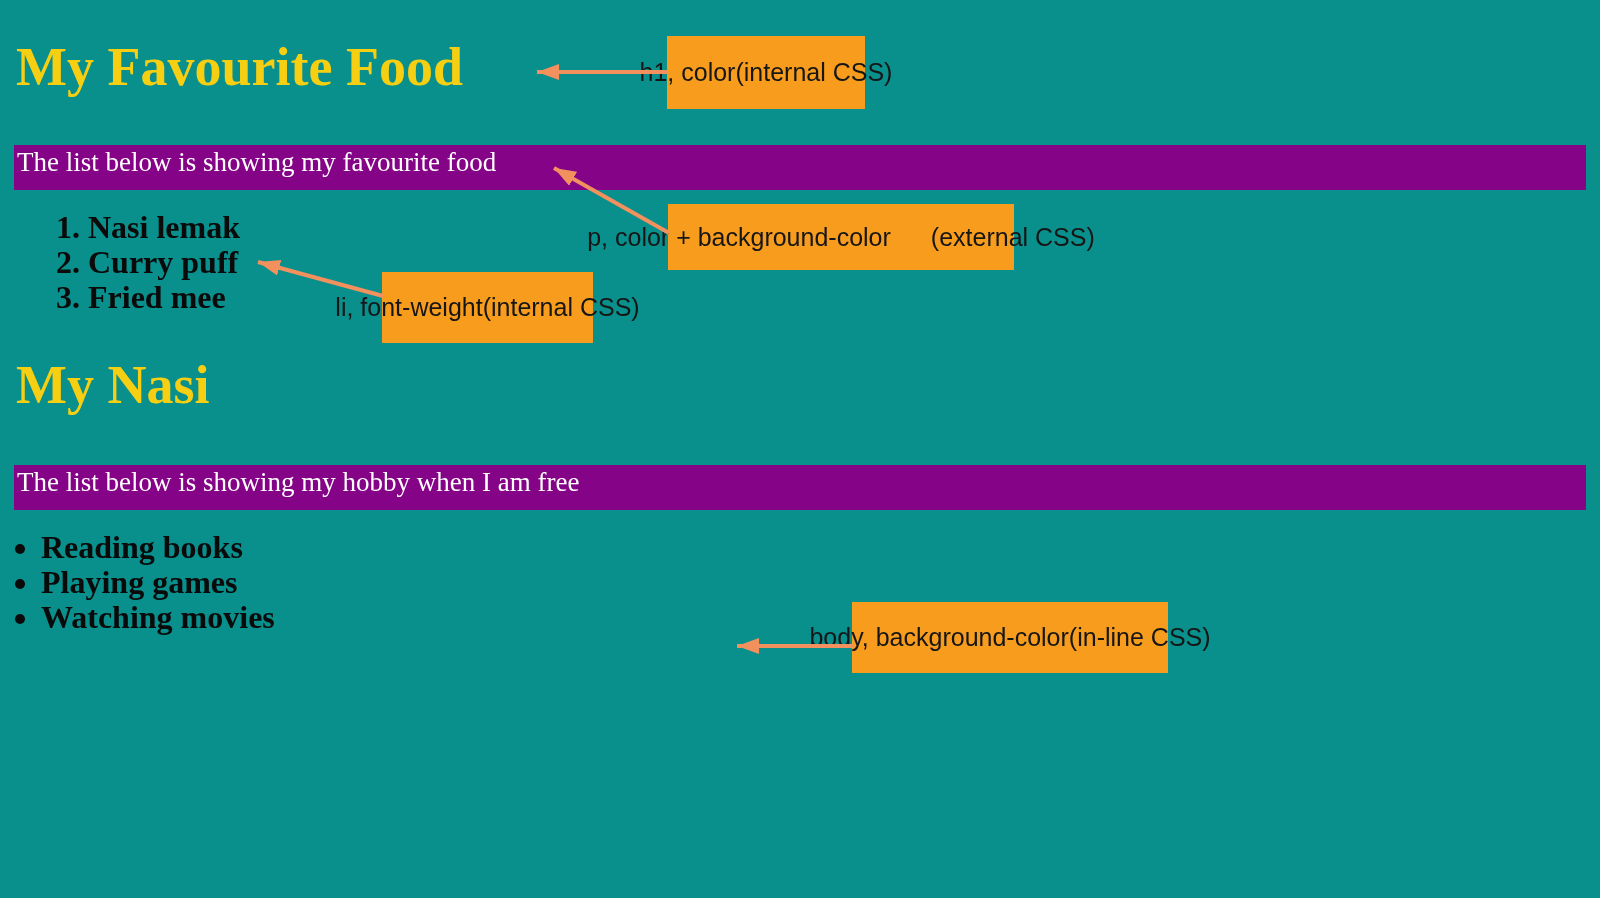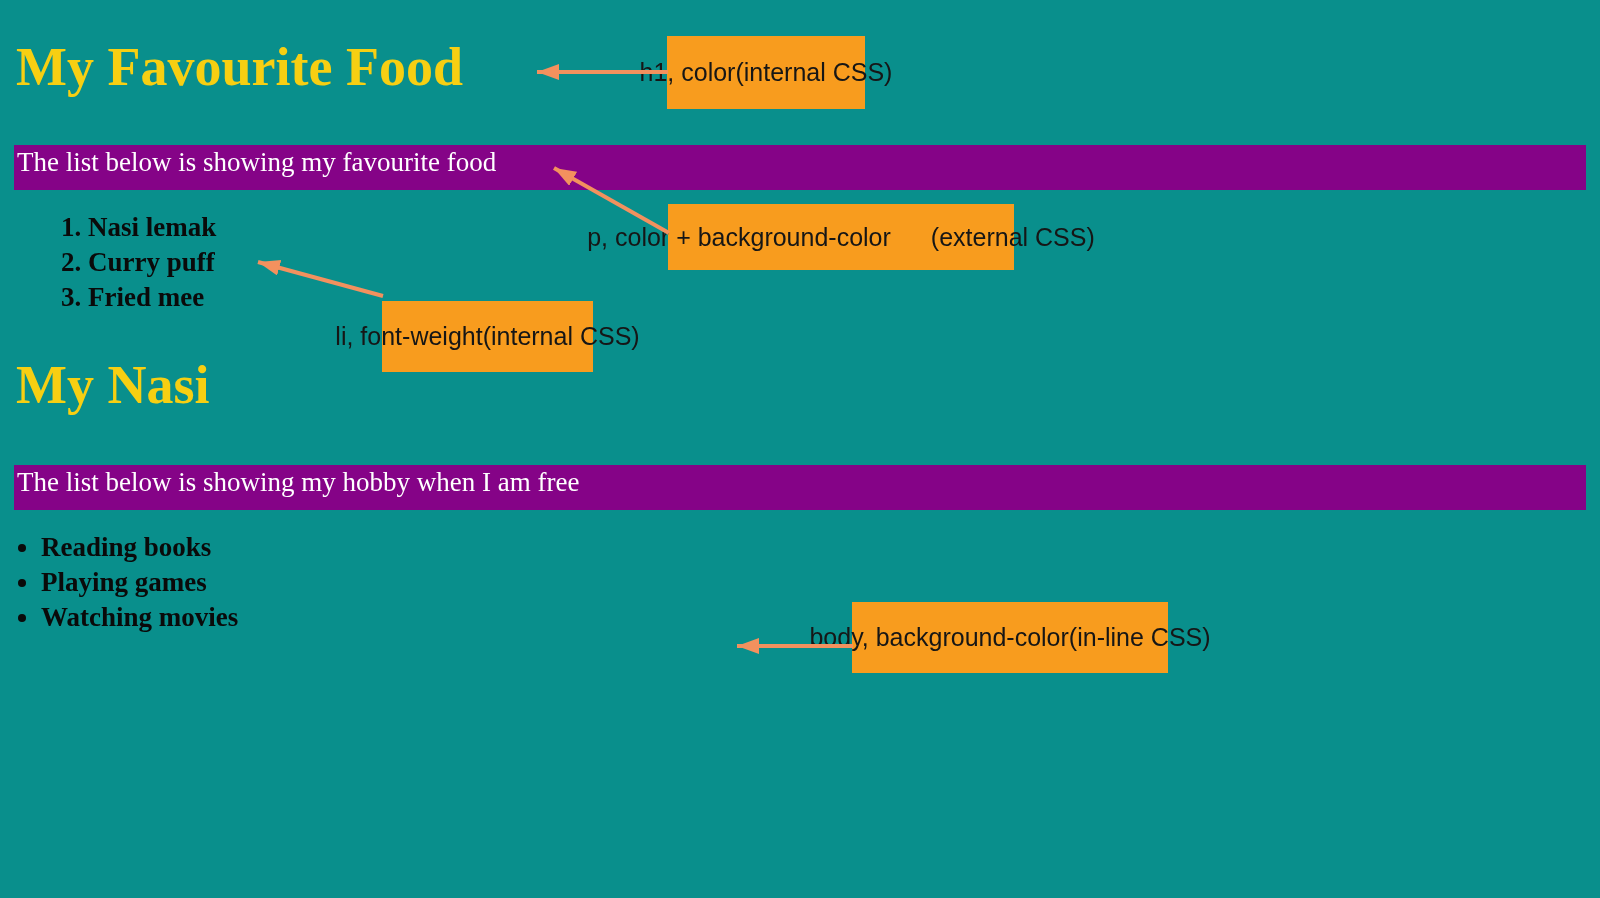--- a/index.html
+++ b/index.html
@@ -46,42 +46,42 @@
     padding-left: 3px;
     white-space: nowrap;
   }
   .intro-food { top: 145px; }
   .intro-hobby { top: 465px; }
 
   .food-list, .hobby-list {
     position: absolute;
     color: var(--list_text);
     font-weight: bold;
-    font-size: 27px;
+    font-size: 32px;
     line-height: 35px;
   }
   .food-list { left: 20px; top: 210px; padding-left: 68px; }
   .hobby-list { left: 3px; top: 530px; padding-left: 38px; list-style-type: disc; }
 
   .note-box {
     position: absolute;
     background: var(--annotation_bg);
     color: var(--annotation_text);
     font-family: "Liberation Sans", "DejaVu Sans", sans-serif;
     font-size: 25px;
     line-height: 33px;
     display: flex;
     justify-content: center;
     align-items: center;
     text-align: center;
     white-space: nowrap;
   }
   .note-h1   { left: 667px; top: 36px;  width: 198px; height: 73px; }
   .note-p    { left: 668px; top: 204px; width: 346px; height: 66px; gap: 40px; }
-  .note-li   { left: 382px; top: 272px; width: 211px; height: 71px; margin-top: 29px; }
+  .note-li   { left: 382px; top: 272px; width: 211px; height: 71px; }
   .note-body { left: 852px; top: 602px; width: 316px; height: 71px; }
 
   .arrow-layer {
     position: absolute;
     inset: 0;
     width: 1600px;
     height: 898px;
     pointer-events: none;
   }
   .arrow-line { stroke: var(--arrow); stroke-width: 4; fill: none; }

